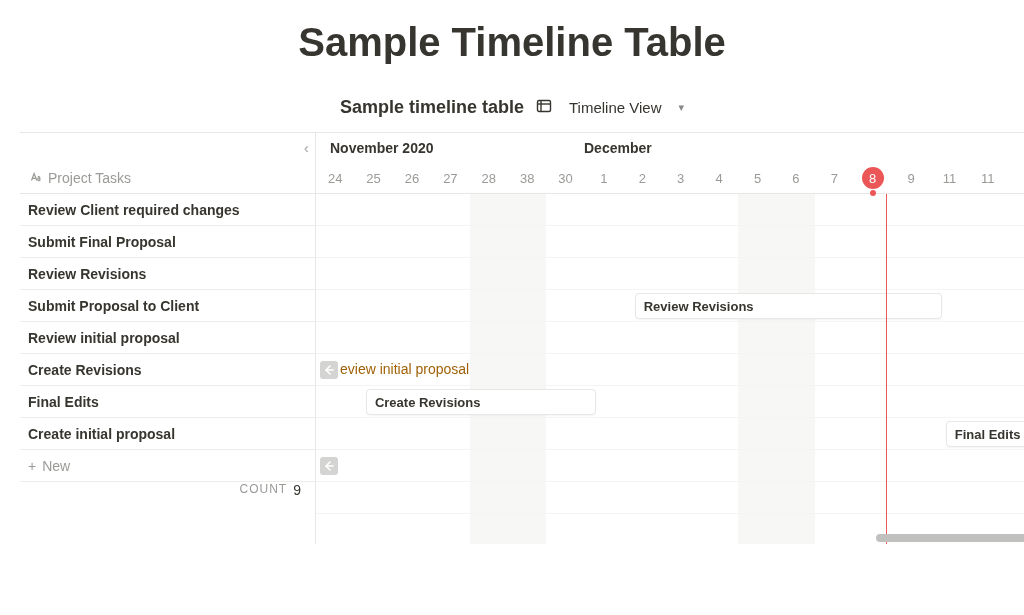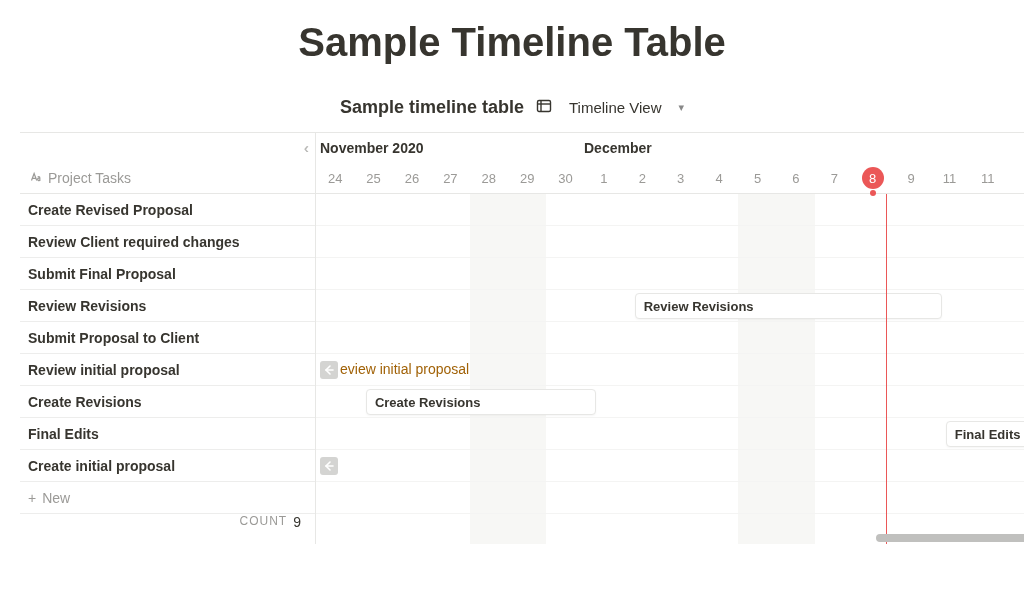--- a/index.html
+++ b/index.html
@@ -248,21 +248,20 @@
     <div class="col-header">
       <span>
         <svg viewBox="0 0 16 16" fill="none" stroke="#9b9a97" stroke-width="1.4">
           <path d="M4 12 L7 4 L10 12 M5 9.5 L9 9.5"></path>
           <path d="M11 8 Q13.5 7 13.5 9 L13.5 12 Q11.2 12.5 11 10.5 Q11 9 13.5 9.5"></path>
         </svg>
       </span>
       <span>Project Tasks</span>
     </div>
     <div id="task-rows">
-        <div class="task-row">Create Revised Proposal</div>
         <div class="task-row">Review Client required changes</div>
         <div class="task-row">Submit Final Proposal</div>
         <div class="task-row">Review Revisions</div>
         <div class="task-row">Submit Proposal to Client</div>
         <div class="task-row">Review initial proposal</div>
         <div class="task-row">Create Revisions</div>
         <div class="task-row">Final Edits</div>
         <div class="task-row">Create initial proposal</div>
       </div>
     <div class="new-row">
@@ -270,30 +269,30 @@
       <span>New</span>
     </div>
     <div class="count-row">
       <span style="letter-spacing:1px;">COUNT</span>
       <span class="value">9</span>
     </div>
   </div>
 
   <div class="right-col">
     <div class="month-row" id="month-row">
-        <div class="month-label" style="left: 4px;">November 2020</div>
+        <div class="month-label" style="left: 14px;">November 2020</div>
         <div class="month-label" style="left: 268px;">December</div>
       </div>
     <div class="days-row" id="days-row">
         <div class="day-cell">24</div>
         <div class="day-cell">25</div>
         <div class="day-cell">26</div>
         <div class="day-cell">27</div>
         <div class="day-cell">28</div>
-        <div class="day-cell">29</div>
+        <div class="day-cell">38</div>
         <div class="day-cell">30</div>
         <div class="day-cell">1</div>
         <div class="day-cell">2</div>
         <div class="day-cell">3</div>
         <div class="day-cell">4</div>
         <div class="day-cell">5</div>
         <div class="day-cell">6</div>
         <div class="day-cell">7</div>
         <div class="day-cell">
           <div class="day-today">8</div>

